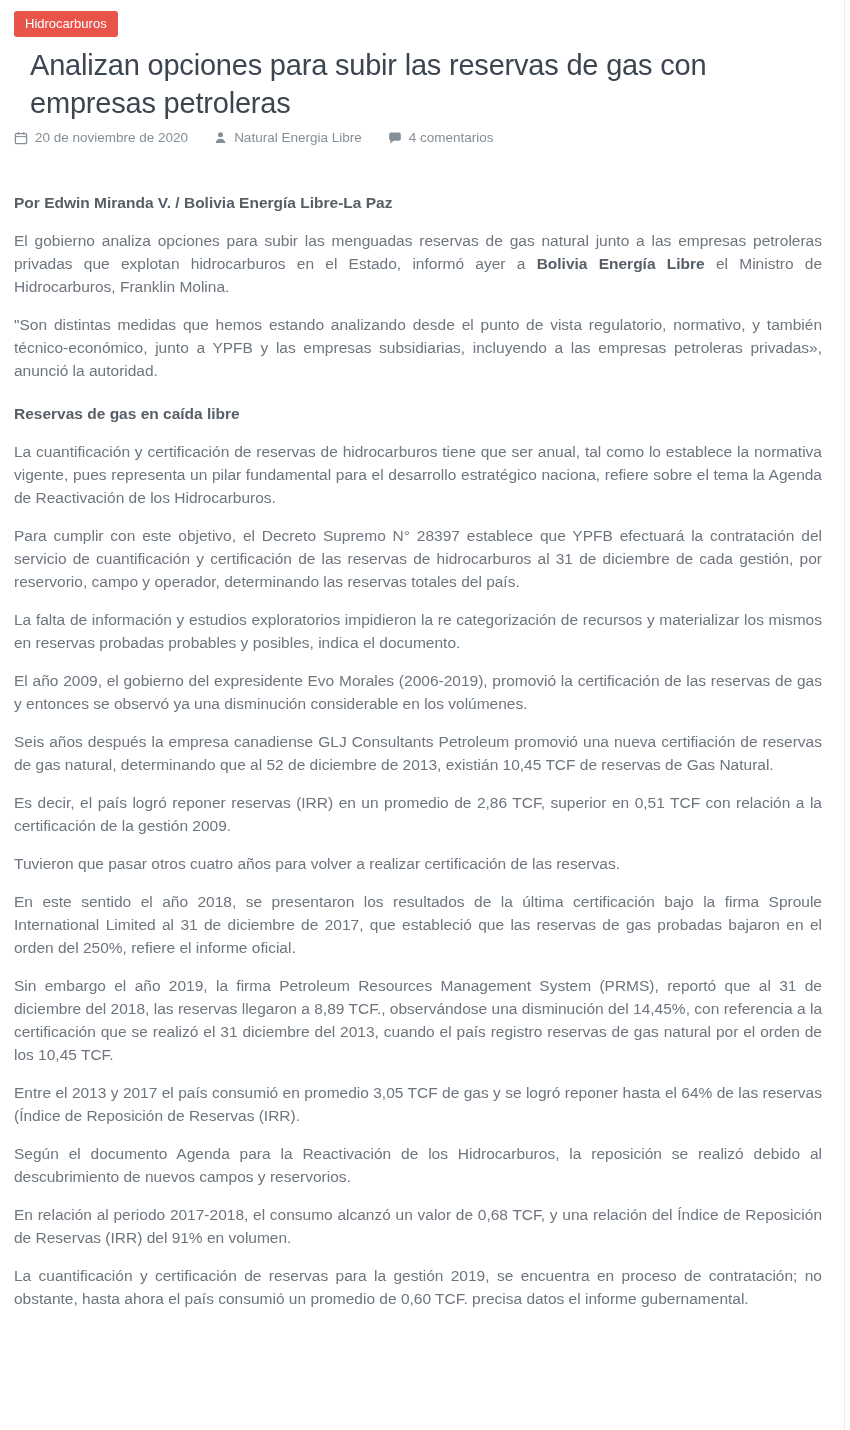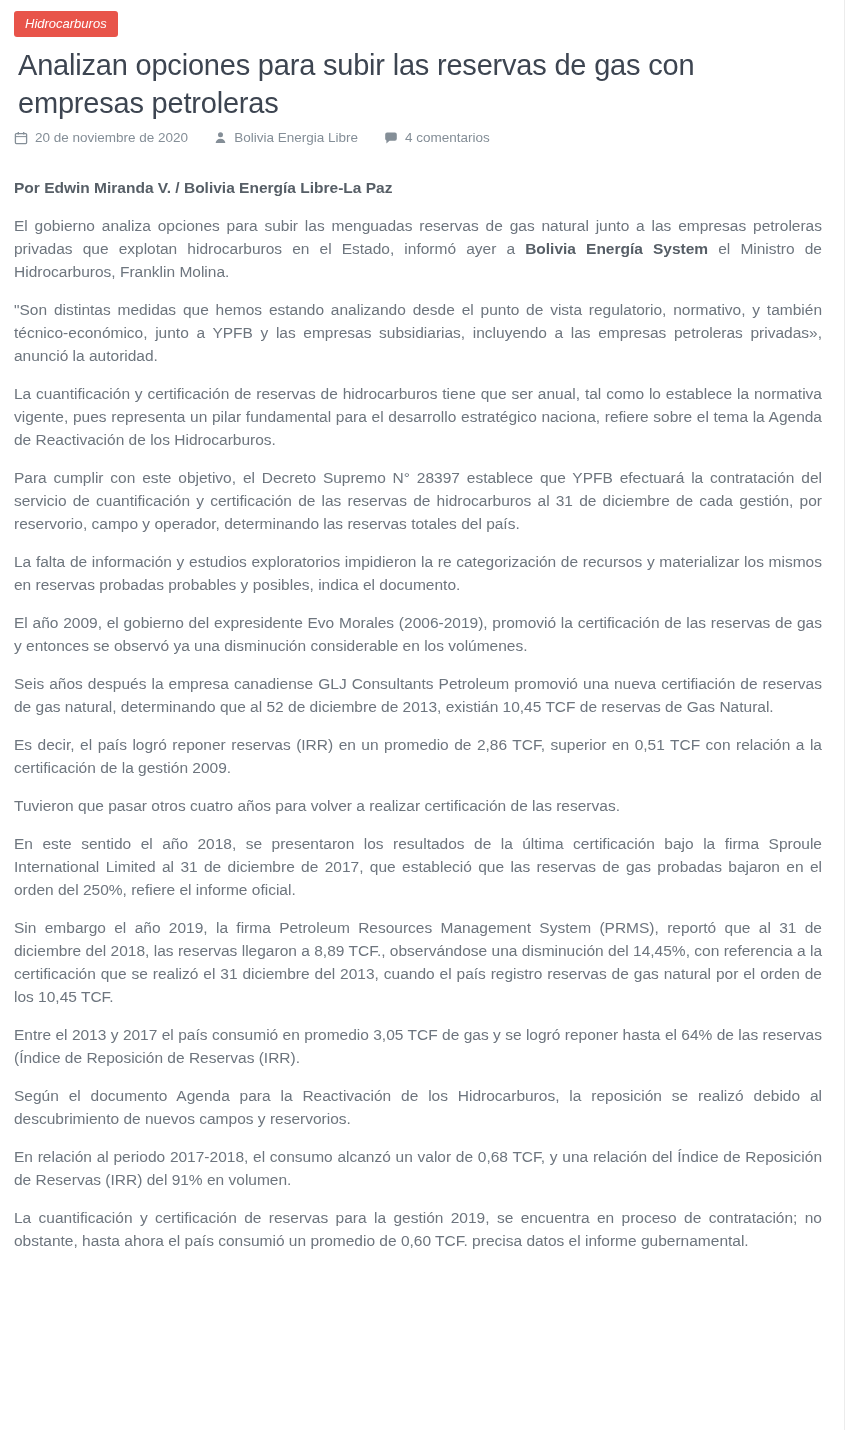--- a/index.html
+++ b/index.html
@@ -26,45 +26,44 @@
   .badge {
     display: inline-block;
     background: #e8544a;
     color: #ffffff;
     font-size: 13px;
     line-height: 1;
     padding: 6px 11px 7px;
     border-radius: 3px;
     text-decoration: none;
     cursor: pointer;
-    font-style: italic;
   }
   h1.title {
-    margin: 9px 4px 0;
+    margin: 9px 16px 0;
     font-size: 29px;
     line-height: 38px;
     font-weight: 400;
     color: #3d4551;
     letter-spacing: -0.2px;
   }
   .meta {
     display: flex;
     align-items: center;
     margin-top: 8px;
     font-size: 13.5px;
     color: #848e97;
   }
   .meta-item {
     display: inline-flex;
     align-items: center;
     margin-right: 26px;
     cursor: pointer;
   }
   .meta-item svg { margin-right: 7px; display: block; }
-  .article { margin-top: 31px; }
+  .article { margin-top: 46px; }
   .article p {
     margin: 0 0 15px;
     font-size: 15.5px;
     line-height: 23px;
     color: #6d757e;
     text-align: justify;
   }
   .article p.byline {
     font-weight: 700;
     color: #474f58;
@@ -98,34 +97,35 @@
           <line x1="9.7" y1="1" x2="9.7" y2="3.6" stroke="#848e97" stroke-width="1.3"></line>
           <line x1="1.4" y1="5.6" x2="12.6" y2="5.6" stroke="#848e97" stroke-width="1"></line>
         </svg>
         <span>20 de noviembre de 2020</span>
       </span>
       <span class="meta-item">
         <svg width="13" height="13" viewBox="0 0 14 14">
           <circle cx="7" cy="4" r="2.7" fill="#848e97"></circle>
           <path d="M1.8,13 a5.2,4.6 0 0 1 10.4,0 z" fill="#848e97"></path>
         </svg>
-        <span>Bolivia Energia Libre</span>
+        <span>Natural Energia Libre</span>
       </span>
       <span class="meta-item">
         <svg width="14" height="14" viewBox="0 0 14 14">
           <path d="M1.2,3.4 a1.9,1.9 0 0 1 1.9,-1.9 h7.8 a1.9,1.9 0 0 1 1.9,1.9 v4.4 a1.9,1.9 0 0 1 -1.9,1.9 h-5.4 l-3.1,2.8 v-2.9 a1.9,1.9 0 0 1 -1.2,-1.8 z" fill="#848e97"></path>
         </svg>
         <span>4 comentarios</span>
       </span>
     </div>
 
     <div class="article">
         <p class="byline"><strong>Por Edwin Miranda V. / Bolivia Energía Libre-La Paz</strong></p>
-        <p class=""><span>El gobierno analiza opciones para subir las menguadas reservas de gas natural junto a las empresas petroleras privadas que explotan hidrocarburos en el Estado, informó ayer a </span><strong>Bolivia Energía System</strong><span> el Ministro de Hidrocarburos, Franklin Molina.</span></p>
+        <p class=""><span>El gobierno analiza opciones para subir las menguadas reservas de gas natural junto a las empresas petroleras privadas que explotan hidrocarburos en el Estado, informó ayer a </span><strong>Bolivia Energía Libre</strong><span> el Ministro de Hidrocarburos, Franklin Molina.</span></p>
         <p class=""><span>"Son distintas medidas que hemos estando analizando desde el punto de vista regulatorio, normativo, y también técnico-económico, junto a YPFB y las empresas subsidiarias, incluyendo a las empresas petroleras privadas», anunció la autoridad.</span></p>
+        <h3 class="heading"><strong>Reservas de gas en caída libre</strong></h3>
         <p class=""><span>La cuantificación y certificación de reservas de hidrocarburos tiene que ser anual, tal como lo establece la normativa vigente, pues representa un pilar fundamental para el desarrollo estratégico naciona, refiere sobre el tema la Agenda de Reactivación de los Hidrocarburos.</span></p>
         <p class=""><span>Para cumplir con este objetivo, el Decreto Supremo N° 28397 establece que YPFB efectuará la contratación del servicio de cuantificación y certificación de las reservas de hidrocarburos al 31 de diciembre de cada gestión,  por reservorio, campo y operador, determinando las reservas totales del país.</span></p>
         <p class=""><span>La falta de información y estudios exploratorios impidieron la re categorización de recursos y materializar los mismos en reservas probadas probables y posibles, indica el documento.</span></p>
         <p class=""><span>El año 2009, el gobierno del expresidente Evo Morales (2006-2019), promovió la certificación de las reservas de gas y entonces se observó ya una disminución considerable en los volúmenes.</span></p>
         <p class=""><span>Seis años después la empresa canadiense GLJ Consultants Petroleum promovió una nueva certifiación de reservas de gas natural, determinando que al 52 de diciembre de 2013, existián 10,45 TCF de reservas de Gas Natural.</span></p>
         <p class=""><span>Es decir, el país logró reponer reservas (IRR) en un promedio de 2,86 TCF, superior en 0,51 TCF con relación a la certificación de la gestión 2009.</span></p>
         <p class=""><span>Tuvieron que pasar otros cuatro años para volver a realizar certificación de las reservas.</span></p>
         <p class=""><span>En este sentido el año 2018, se presentaron los resultados de la última certificación bajo la firma Sproule International Limited al 31 de diciembre de 2017, que estableció que las reservas de gas probadas bajaron en el orden del 250%, refiere el informe oficial.</span></p>
         <p class=""><span>Sin embargo el año 2019, la firma Petroleum Resources Management System (PRMS), reportó que al 31 de diciembre del 2018, las reservas llegaron a 8,89 TCF., observándose una disminución del 14,45%, con referencia a la certificación que se realizó el 31 diciembre del 2013, cuando el país registro reservas de gas natural por el orden de los 10,45 TCF.</span></p>
         <p class=""><span>Entre el 2013 y 2017 el país consumió en promedio 3,05 TCF de gas y se logró reponer hasta el 64% de las reservas (Índice de Reposición de Reservas (IRR).</span></p>

